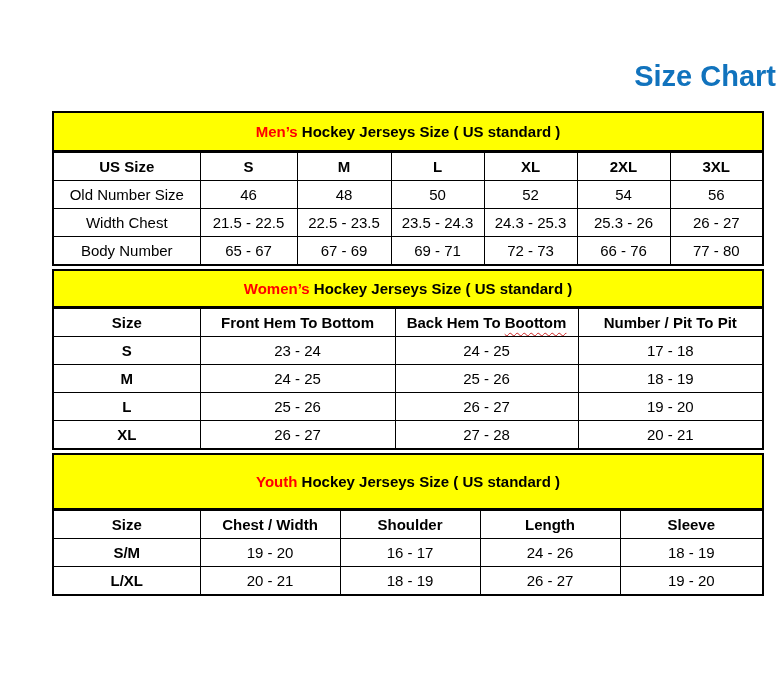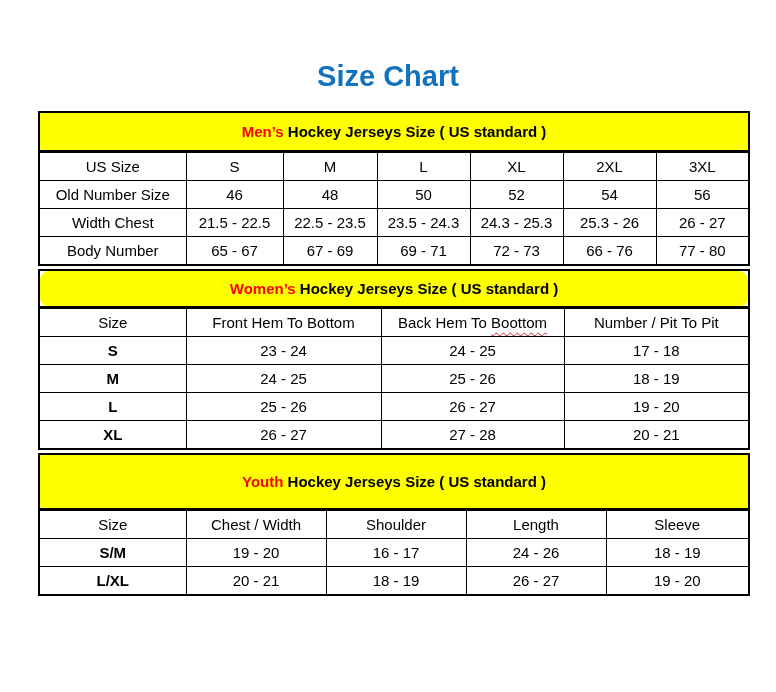--- a/index.html
+++ b/index.html
@@ -11,31 +11,31 @@
     overflow: hidden;
     font-family: "Liberation Sans", "DejaVu Sans", sans-serif;
     color: #000000;
   }
   .page {
     width: 776px;
     height: 692px;
     position: relative;
   }
   .page-title {
-    text-align: center;
+    text-align: right;
     font-size: 29px;
     font-weight: bold;
     color: #1173bd;
     padding-top: 60px;
     margin: 0 0 18px 0;
     letter-spacing: 0px;
   }
   .tables-wrap {
     width: 710px;
-    margin-left: 38px;
+    margin-left: 52px;
   }
   table.size-table {
     border-collapse: collapse;
     table-layout: fixed;
     width: 710px;
     border: 2px solid #000000;
     margin-bottom: 3px;
   }
   table.size-table th, table.size-table td {
     border: 1px solid #000000;
@@ -49,25 +49,25 @@
     white-space: nowrap;
   }
   td.band-cell {
     background: #ffff00;
     font-weight: bold;
     font-size: 17.5px;
     border-bottom: 3px solid #000000 !important;
     height: auto;
   }
   #mens-table td.band-cell   { padding: 8px 4px; }
-  #womens-table td.band-cell { padding: 7px 4px; border-radius: 13px; }
+  #womens-table td.band-cell { padding: 7px 4px; }
   #youth-table td.band-cell  { padding: 16px 4px; }
   .band-highlight { color: #ff0000; }
   .band-rest { color: #000000; }
-  tr.col-header-row th { font-weight: normal; }
+  tr.col-header-row th { font-weight: bold; }
   td.row-label { font-weight: normal; }
   td.row-label-bold { font-weight: bold; }
   .squiggle {
     text-decoration-line: underline;
     text-decoration-style: wavy;
     text-decoration-color: #cc2222;
     text-decoration-thickness: 1px;
     text-underline-offset: 4px;
   }
 </style>

